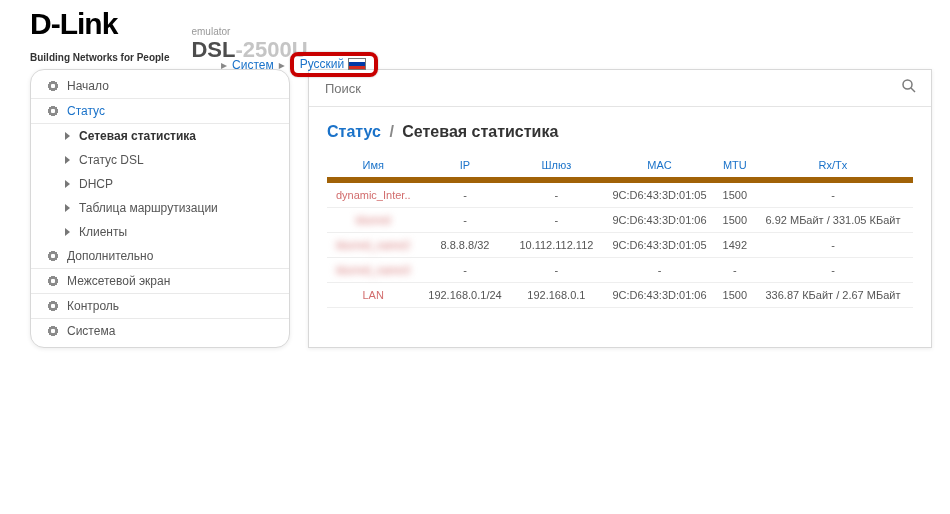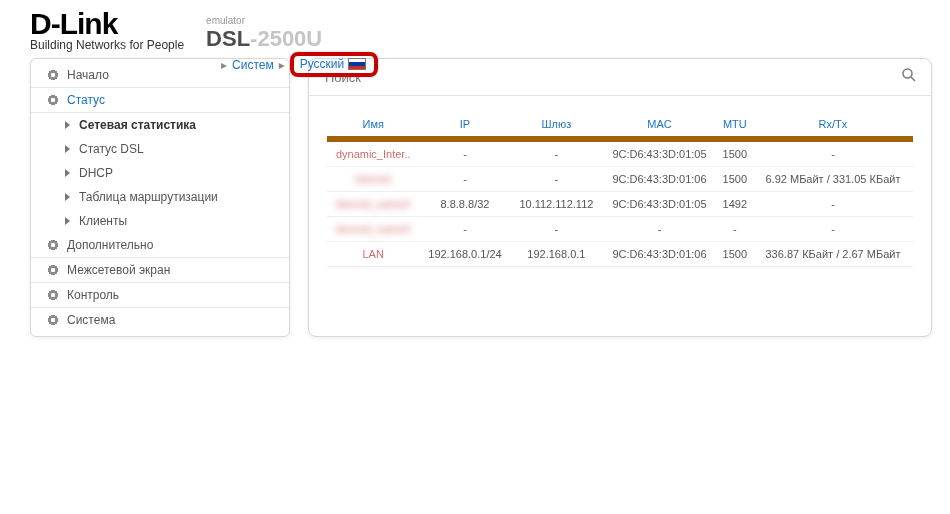--- a/index.html
+++ b/index.html
@@ -11,21 +11,21 @@
     height:514px;
     overflow:hidden;
     font-size:12px;
     color:#333;
   }
   
   .hdr { position:relative; padding:10px 0 6px 30px; }
   .logo { display:flex; align-items:flex-end; gap:22px; }
   .brand { display:flex; flex-direction:column; }
   .dlink { font-size:30px; font-weight:900; letter-spacing:-1px; color:#000; line-height:0.9;}
-  .slogan { font-size:12px; color:#333; letter-spacing:0; margin-top:1px;}
+  .slogan { font-size:10px; color:#333; letter-spacing:0; margin-top:15px;font-weight:bold;}
   .modelbox { display:flex; flex-direction:column; }
   .emu { color:#999; font-size:10px; }
   .model { font-size:22px; font-weight:700; color:#c5c5c5; letter-spacing:0; }
   .model .dsl { color:#4d4d4d;margin-top:12px; }
   .crumb { position:absolute; left:218px; top:52px; display:flex; align-items:center; gap:2px; font-size:12px;}
   .arrow { color:#888; margin:0 3px;}
   .crumb a { color:#1a72c9; text-decoration:none; cursor:pointer; }
   .lang-highlight {
     border:4px solid #c80000; border-radius:8px; padding:1px 8px 2px 6px;
     display:inline-flex; align-items:center; gap:4px; cursor:pointer;
@@ -34,21 +34,21 @@
   .flag {
     display:inline-block; width:18px; height:12px; border:1px solid #777;
     background:linear-gradient(to bottom,#fff 0 33%, #0039a6 33% 66%, #d52b1e 66% 100%);
   }
 
   
   .wrap { display:flex; gap:18px; padding:0 18px 12px 30px; }
 
   
   .side {
-    width:260px; border:1px solid #d8d8d8; border-radius:6px;
+    width:260px; border:1px solid #d8d8d8; border-radius:14px;
     background:#fff; box-shadow:0 1px 4px rgba(0,0,0,.08);
     padding:4px 0; font-size:12px;
   }
   .mi {
     display:flex; align-items:center; padding:5px 12px 5px 16px;
     border-bottom:1px solid #e9e9e9; cursor:pointer; color:#555;
   }
   .mi:last-child { border-bottom:none; }
   .mi.active { color:#1a72c9; font-weight:normal; }
   .mi.sub-active { font-weight:bold; color:#333; }
@@ -60,21 +60,21 @@
        radial-gradient(circle at center,#fff 2px,#8b8b8b 2.5px,#8b8b8b 5px,transparent 5px);
   }
   .caret {
     display:inline-block; width:0; height:0; margin-right:9px;
     border-top:4px solid transparent; border-bottom:4px solid transparent;
     border-left:5px solid #777;
   }
 
   
   .main {
-    flex:1; border:1px solid #d8d8d8; border-radius:8px;
+    flex:1; border:1px solid #d8d8d8; border-radius:0;
     background:#fff; box-shadow:0 1px 4px rgba(0,0,0,.08);
     padding:0;
   }
   .search {
     display:flex; align-items:center; border-bottom:1px solid #e4e4e4;
     padding:8px 14px; gap:8px;
   }
   .search input{
     flex:1; border:none; outline:none; font-size:13px; color:#666; background:transparent;
   }
@@ -177,20 +177,25 @@
     <div class="search">
       <input placeholder="Поиск" style="">
       <span class="sicon">
         <svg width="16" height="16" viewBox="0 0 16 16">
             <circle cx="6.5" cy="6.5" r="4.5" fill="none" stroke="#7a7a7a" stroke-width="1.5"></circle>
             <line x1="10" y1="10" x2="14" y2="14" stroke="#7a7a7a" stroke-width="1.5"></line>
           </svg>
       </span>
     </div>
     <div class="content">
+      <div class="bc">
+        <span style="cursor:pointer">Статус</span>
+        <span class="sep">/</span>
+        <span class="cur">Сетевая статистика</span>
+      </div>
       <table class="stat">
         <thead>
           <tr>
             <th>Имя</th>
             <th>IP</th>
             <th>Шлюз</th>
             <th>MAC</th>
             <th>MTU</th>
             <th>Rx/Tx</th>
           </tr>

